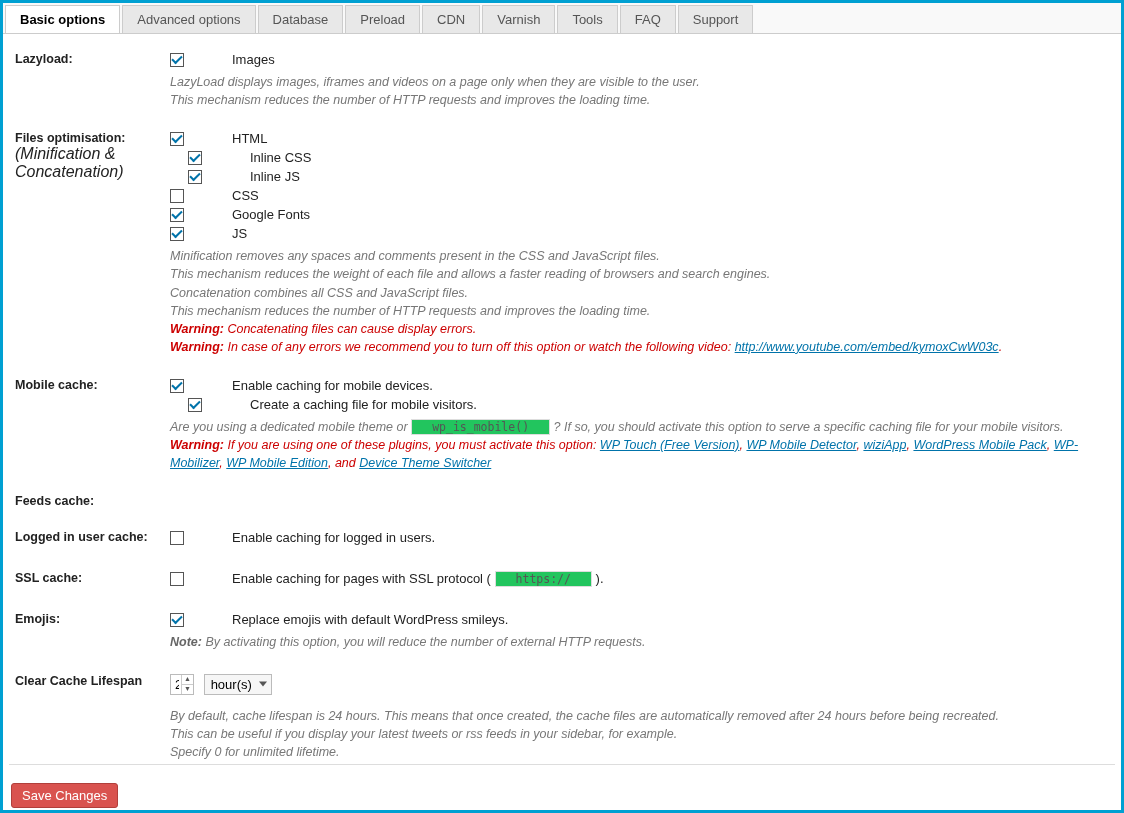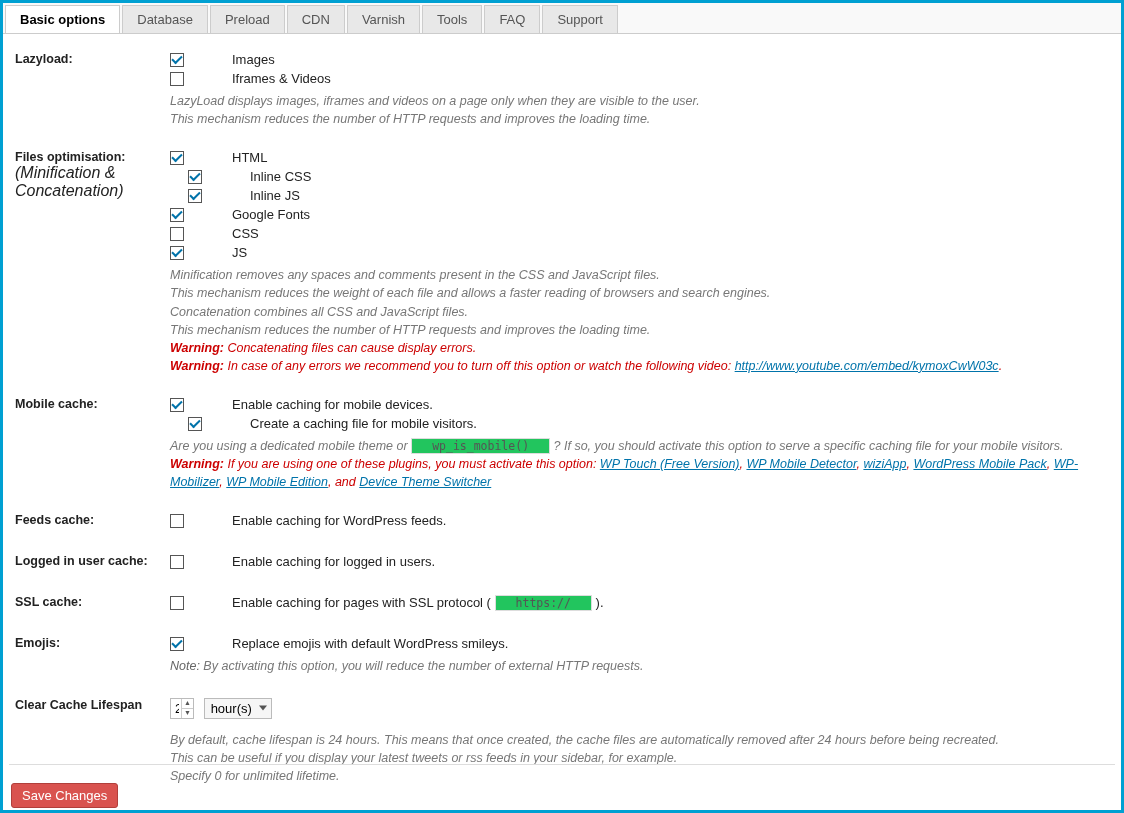--- a/index.html
+++ b/index.html
@@ -88,21 +88,21 @@
   border-bottom: 2px solid #0073aa;
   transform: rotate(-45deg) translate(1px,-1px);
 }
 .desc {
   font-style: italic;
   color: #777;
   font-size: 12.5px;
   margin-top: 6px;
   line-height: 1.45;
 }
-.desc strong { font-weight: normal; color: #666; }
+.desc strong { font-weight: bold; color: #666; }
 .warn { color: #c00; font-weight: bold; }
 .warn-text { color: #c00; font-style: italic; }
 a.link { color: #0073aa; text-decoration: underline; cursor: pointer; }
 code {
   font-family: Consolas, monospace;
   background: #22c55e;
   border: 1px solid #ddd;
   padding: 0 20px;
   font-size: 11.5px;
   font-style: normal;
@@ -160,42 +160,39 @@
   position: absolute;
   left: 0; right: 0;
   bottom: 45px;
 }
 </style>
 </head>
 <body>
 
 <div class="tabs" id="tab-bar">
     <div class="tab active">Basic options</div>
+    <div class="tab">Advanced options</div>
     <div class="tab">Database</div>
     <div class="tab">Preload</div>
     <div class="tab">CDN</div>
     <div class="tab">Varnish</div>
     <div class="tab">Tools</div>
     <div class="tab">FAQ</div>
     <div class="tab">Support</div>
   </div>
 
 <div class="panel">
 
   <div class="row">
     <div class="row-label">Lazyload:</div>
     <div class="row-content">
       <div class="chk">
           <span class="chkbox checked"></span>
           <span>Images</span>
         </div>
-      <div class="chk">
-          <span class="chkbox"></span>
-          <span>Iframes &amp; Videos</span>
-        </div>
       <div class="desc">
         <div>LazyLoad displays images, iframes and videos on a page only when they are visible to the user.</div>
         <div>This mechanism reduces the number of HTTP requests and improves the loading time.</div>
       </div>
     </div>
   </div>
 
   <div class="row">
     <div class="row-label">
       <span>Files optimisation:</span>
@@ -208,26 +205,26 @@
         </div>
       <div class="chk indent">
           <span class="chkbox checked"></span>
           <span>Inline CSS</span>
         </div>
       <div class="chk indent">
           <span class="chkbox checked"></span>
           <span>Inline JS</span>
         </div>
       <div class="chk">
-          <span class="chkbox checked"></span>
-          <span>Google Fonts</span>
-        </div>
-      <div class="chk">
           <span class="chkbox"></span>
           <span>CSS</span>
+        </div>
+      <div class="chk">
+          <span class="chkbox checked"></span>
+          <span>Google Fonts</span>
         </div>
       <div class="chk">
           <span class="chkbox checked"></span>
           <span>JS</span>
         </div>
       <div class="desc">
         <div>Minification removes any spaces and comments present in the CSS and JavaScript files.</div>
         <div>This mechanism reduces the weight of each file and allows a faster reading of browsers and search engines.</div>
         <div>Concatenation combines all CSS and JavaScript files.</div>
         <div>This mechanism reduces the number of HTTP requests and improves the loading time.</div>
@@ -250,26 +247,20 @@
         </div>
       <div class="desc">
         <div><span>Are you using a dedicated mobile theme or </span><code>wp_is_mobile()</code><span> ? If so, you should activate this option to serve a specific caching file for your mobile visitors.</span></div>
         <div class="warn-text" id="mobile-warn"><span class="warn">Warning:</span> If you are using one of these plugins, you must activate this option: <a class="link">WP Touch (Free Version)</a>, <a class="link">WP Mobile Detector</a>, <a class="link">wiziApp</a>, <a class="link">WordPress Mobile Pack</a>, <a class="link">WP-Mobilizer</a>, <a class="link">WP Mobile Edition</a>, and <a class="link">Device Theme Switcher</a></div>
       </div>
     </div>
   </div>
 
   <div class="row">
     <div class="row-label">Feeds cache:</div>
-    <div class="row-content">
-      <div class="chk">
-          <span class="chkbox"></span>
-          <span>Enable caching for WordPress feeds.</span>
-        </div>
-    </div>
   </div>
 
   <div class="row">
     <div class="row-label">Logged in user cache:</div>
     <div class="row-content">
       <div class="chk">
           <span class="chkbox"></span>
           <span>Enable caching for logged in users.</span>
         </div>
     </div>

